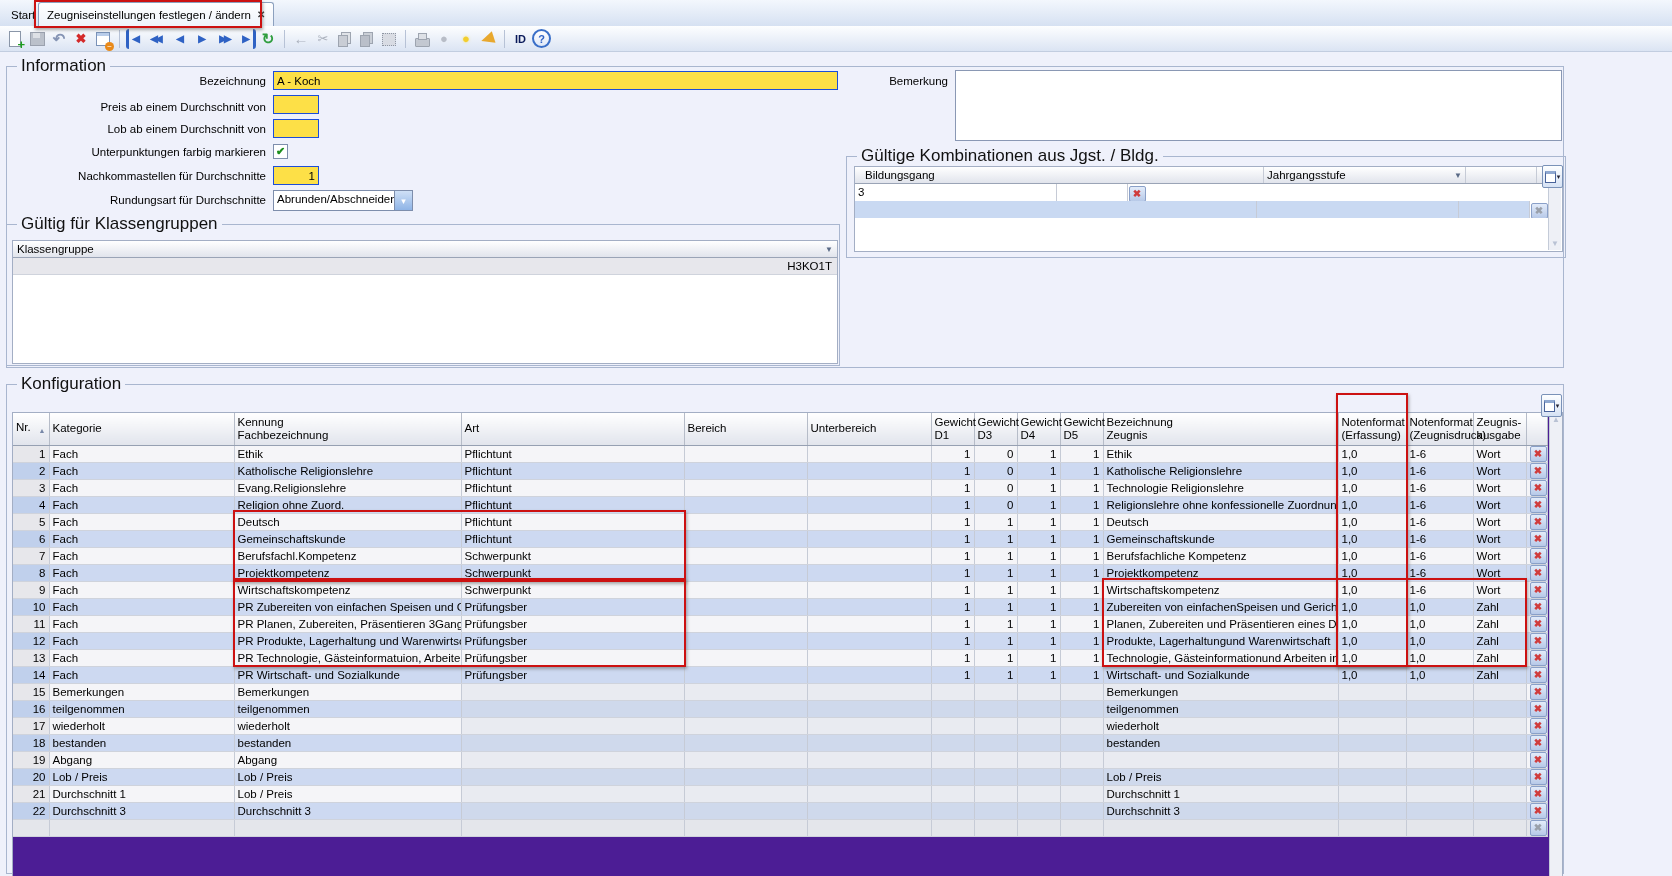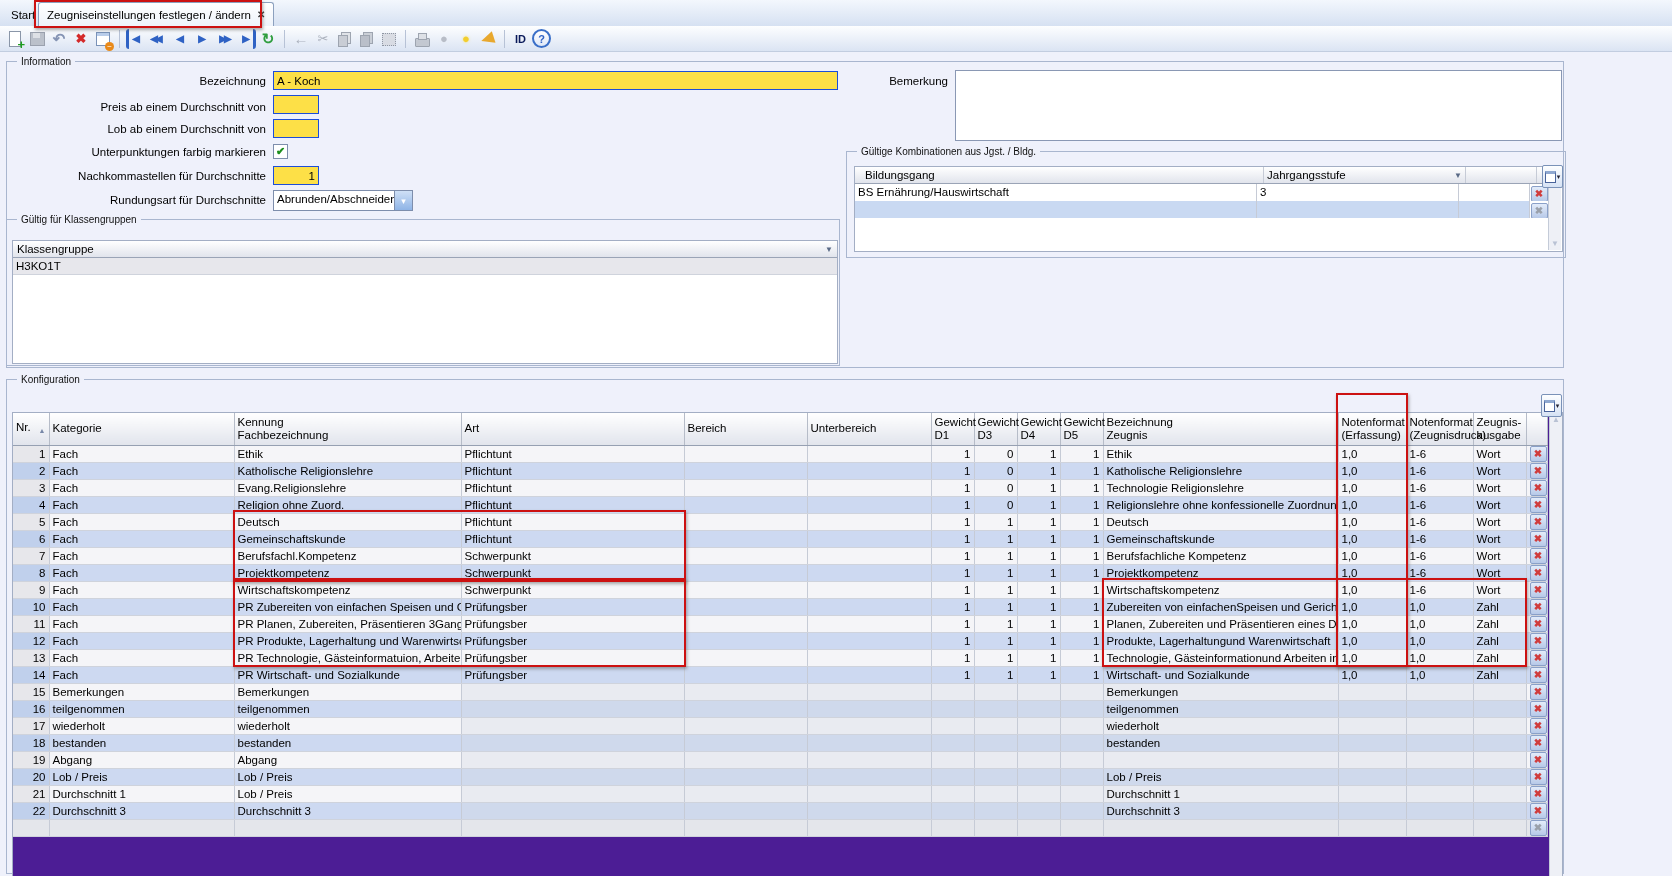--- a/index.html
+++ b/index.html
@@ -46,21 +46,21 @@
   .ic-print::after{content:"";position:absolute;left:6px;top:4px;width:7px;height:5px;background:#dde0e5;border:1px solid #9aa1ad;}
   .ic-disc{color:#b6bbc5;font-size:13px;}
   .ic-bulb{color:#f2ce2e;font-size:13px;text-shadow:0 0 3px #f8e27a;}
   .ic-bell::before{content:"";position:absolute;left:3px;top:4px;border-top:6px solid transparent;border-bottom:6px solid transparent;border-right:13px solid #e8a82e;transform:rotate(-18deg);}
   .ic-id{color:#0a1a5a;font-weight:bold;font-size:11px;width:auto;padding:0 4px;}
   .ic-help{width:15px;height:15px;border-radius:50%;background:linear-gradient(#fff,#dfe8f8);
            border:2px solid #3a6fc8;color:#2f62c4;font-weight:bold;font-size:11px;}
 
   
   fieldset.grp{position:absolute;border:1px solid #a9b6cf;margin:0;padding:0;z-index:0;}
-  fieldset.grp legend{margin-left:10px;padding:0 4px;font-size:10px;color:#111;margin-top:28px;}
+  fieldset.grp legend{margin-left:10px;padding:0 4px;font-size:17px;color:#111;margin-top:28px;}
 
   
   .flabel{position:absolute;left:0;width:266px;text-align:right;font-size:11.5px;z-index:1;}
   .fin{position:absolute;height:17px;border:1px solid #1d4ed8;background:#fde047;font:11.5px "Liberation Sans",sans-serif;
        padding:0 3px;z-index:1;box-sizing:content-box;}
   .fin.num{text-align:right;}
   .chk{position:absolute;width:13px;height:13px;background:#fff;border:1px solid #7e8eac;z-index:1;
        display:flex;align-items:center;justify-content:center;}
   .chk .mark{color:#1d8f1d;font-size:11px;font-weight:bold;line-height:11px;}
   .combo{position:absolute;height:19px;border:1px solid #7e8eac;background:#fff;display:flex;z-index:1;}
@@ -196,21 +196,20 @@
         <span>Bildungsgang</span>
       </div>
       <div class="lcell" style="width:202px;">
         <span>Jahrgangsstufe</span>
         <span class="ddown">▼</span>
       </div>
       <div class="lcell" style="width:71px;"></div>
       <div class="lcell" style="width:18px;border-right:none;"></div>
     </div>
     <div class="lrow">
-      <div class="lcell" style="width:402px;">BS Ernährung/Hauswirtschaft</div>
       <div class="lcell" style="width:202px;">3</div>
       <div class="lcell" style="width:71px;"></div>
       <div class="lcell" style="width:18px;border-right:none;padding:1px 0;text-align:center;"><span class="xbtn">✖</span></div>
     </div>
     <div class="lrow">
       <div class="lcell hl" style="width:402px;"></div>
       <div class="lcell hl" style="width:202px;"></div>
       <div class="lcell hl" style="width:71px;"></div>
       <div class="lcell" style="width:18px;border-right:none;padding:1px 0;text-align:center;"><span class="xbtn gray">✖</span></div>
     </div>
@@ -224,21 +223,21 @@
       <span class="arr">▾</span>
   </div>
 
   <div class="listwrap" style="left:12px;top:240px;width:824px;height:122px;">
     <div class="lrow lhead">
       <div class="lcell" style="width:822px;border-right:none;">
         <span>Klassengruppe</span>
         <span class="ddown">▼</span>
       </div>
     </div>
-    <div class="lrow" style="background:#e7e7ec;border-bottom:1px solid #cfd3dc;">
+    <div class="lrow" style="background:#e7e7ec;border-bottom:1px solid #cfd3dc;text-align:right;">
       <div class="lcell" style="width:822px;border-right:none;">H3KO1T</div>
     </div>
   </div>
 
   <div class="gridouter">
     <table class="konf">
       <colgroup id="konf-colgroup">
           <col style="width: 36px;">
           <col style="width: 185px;">
           <col style="width: 227px;">

